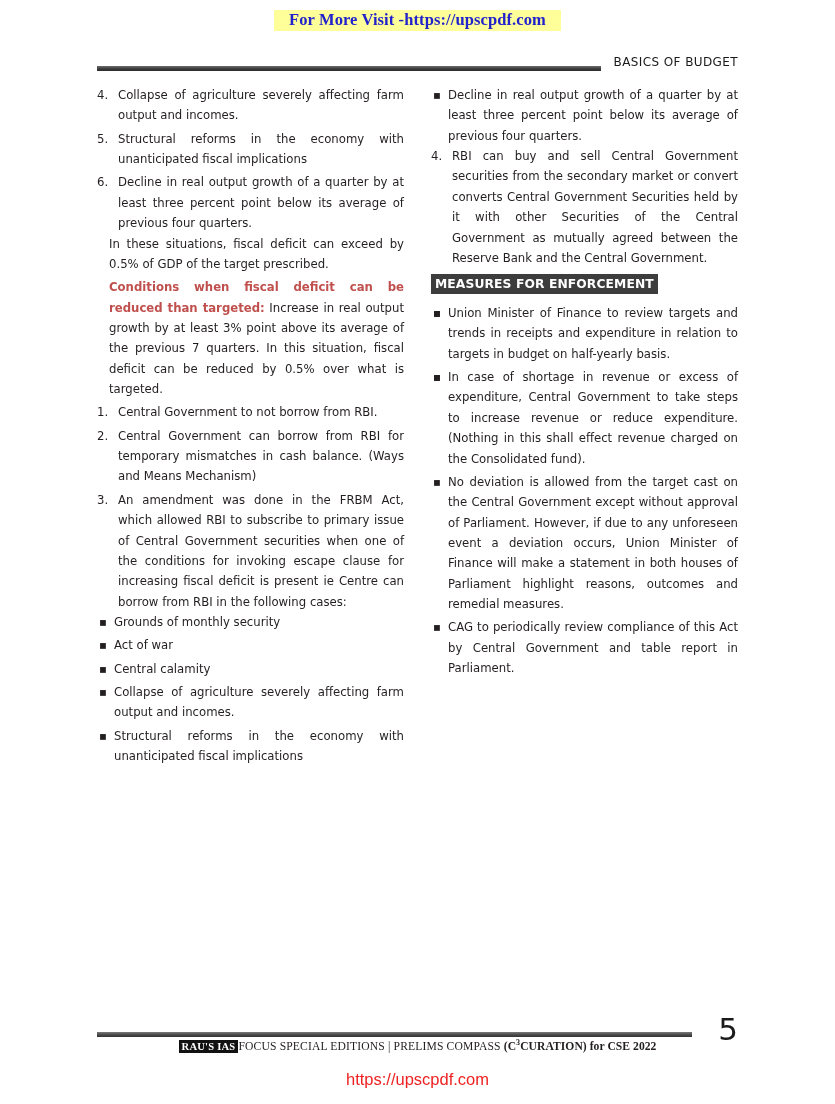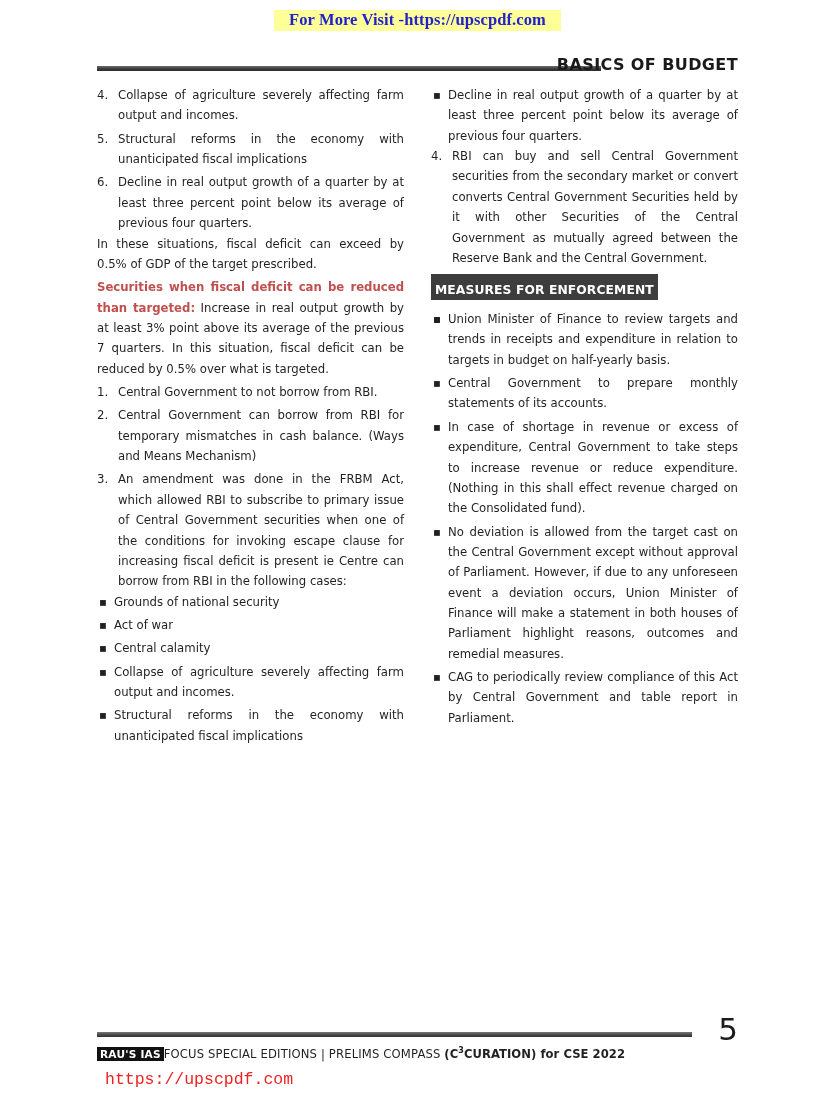--- a/index.html
+++ b/index.html
@@ -54,22 +54,22 @@
     left: 0;
     width: 504px;
     height: 5px;
     background: linear-gradient(180deg, #6e6e6e 0%, #3c3c3c 55%, #2b2b2b 100%);
   }
   .runhead-title {
     position: absolute;
     right: 0;
     top: 0;
     font-family: "DejaVu Sans", sans-serif;
-    font-size: 16px;
-    font-weight: 700;
+    font-size: 12px;
+    font-weight: 400;
     letter-spacing: 0.4px;
     color: #1a1a1a;
     white-space: nowrap;
   }
 
   
   .columns {
     position: absolute;
     top: 85px;
     left: 97px;
@@ -79,21 +79,21 @@
   }
   .col {
     width: 307px;
   }
 
   
   .para {
     font-size: 11.7px;
     line-height: 1.74;
     text-align: justify;
-    margin: 0 0 3px 0;
+    margin: 0 0 3px 12px;
     color: #231f20;
   }
 
   
   ol.numlist, ul.bullist {
     margin: 0;
     padding: 0;
     list-style: none;
   }
   li.item {
@@ -132,21 +132,21 @@
   .item .txt, .para .txt { display: inline; }
 
   
   .band {
     display: inline-block;
     background: #3d3d3d;
     color: #ffffff;
     font-size: 12.3px;
     font-weight: bold;
     letter-spacing: 0.1px;
-    padding: 10px 4px 2px 4px;
+    padding: 4px 4px 2px 4px;
     line-height: 1.12;
     margin: 6px 0 6px 0;
   }
 
   
   .lead-red {
     color: #c0504d;
     font-weight: bold;
   }
 
@@ -171,50 +171,52 @@
     right: 0;
     top: -4px;
     font-size: 31px;
     font-weight: 400;
     color: #1a1a1a;
     font-family: "DejaVu Sans", sans-serif;
     line-height: 1;
   }
   .footer-credit {
     position: absolute;
-    top: 28px;
-    left: 0;
-    width: 641px;
+    top: 20px;
+    left: 0;
+    width: 641px;
+    text-align: center;
     font-size: 11.6px;
     color: #231f20;
     white-space: nowrap;
     letter-spacing: 0.05px;
+    font-family: Liberation Serif, serif;
   }
   .credit-badge {
     background: #111111;
     color: #ffffff;
     font-weight: bold;
     font-size: 10.6px;
     padding: 1px 3px;
     letter-spacing: 0.2px;
   }
   .credit-mid { letter-spacing: 0.15px; }
   .credit-strong { font-weight: bold; }
   .credit-sup {
     font-size: 8px;
     vertical-align: super;
     font-weight: bold;
   }
   .footer-url {
     position: absolute;
     top: 52px;
-    left: 8px;
-    width: 641px;
-    text-align: left;
-    font-family: Liberation Mono, monospace;
+    left: 0;
+    width: 641px;
+    text-align: center;
+    font-family: Liberation Sans, sans-serif;
     font-size: 16.5px;
     color: #ee2222;
   }
 </style>
 </head>
 <body>
 
 <div class="page">
 
   <div class="promo-banner">
@@ -240,42 +242,42 @@
           <span class="txt">Structural reforms in the economy with unanticipated fiscal implications</span>
         </li>
         <li class="item num">
           <span class="marker">6.</span>
           <span class="txt">Decline in real output growth of a quarter by at least three percent point below its average of previous four quarters.</span>
         </li>
       </ol>
 
       <p class="para">In these situations, fiscal deficit can exceed by 0.5% of GDP of the target prescribed.</p>
 
-      <p class="para"><span class="lead-red">Securities when fiscal deficit can be reduced than targeted:</span><span class="txt"> Increase in real output growth by at least 3% point above its average of the previous 7 quarters. In this situation, fiscal deficit can be reduced by 0.5% over what is targeted.</span></p>
+      <p class="para"><span class="lead-red">Conditions when fiscal deficit can be reduced than targeted:</span><span class="txt"> Increase in real output growth by at least 3% point above its average of the previous 7 quarters. In this situation, fiscal deficit can be reduced by 0.5% over what is targeted.</span></p>
 
 
       <ol class="numlist">
         <li class="item num">
           <span class="marker">1.</span>
           <span class="txt">Central Government to not borrow from RBI.</span>
         </li>
         <li class="item num">
           <span class="marker">2.</span>
           <span class="txt">Central Government can borrow from RBI for temporary mismatches in cash balance. (Ways and Means Mechanism)</span>
         </li>
         <li class="item num">
           <span class="marker">3.</span>
           <span class="txt">An amendment was done in the FRBM Act, which allowed RBI to subscribe to primary issue of Central Government securities when one of the conditions for invoking escape clause for increasing fiscal deficit is present ie Centre can borrow from RBI in the following cases:</span>
         </li>
       </ol>
 
       <ul class="bullist">
         <li class="item bul">
           <span class="marker">▪</span>
-          <span class="txt">Grounds of national security</span>
+          <span class="txt">Grounds of monthly security</span>
         </li>
         <li class="item bul">
           <span class="marker">▪</span>
           <span class="txt">Act of war</span>
         </li>
         <li class="item bul">
           <span class="marker">▪</span>
           <span class="txt">Central calamity</span>
         </li>
         <li class="item bul">
@@ -313,21 +315,20 @@
       <ul class="bullist">
         <li class="item bul">
           <span class="marker">▪</span>
         </li>
         <li class="item bul">
           <span class="marker">▪</span>
           <span class="txt">Union Minister of Finance to review targets and trends in receipts and expenditure in relation to targets in budget on half-yearly basis.</span>
         </li>
         <li class="item bul">
           <span class="marker">▪</span>
-          <span class="txt">Central Government to prepare monthly statements of its accounts.</span>
         </li>
         <li class="item bul">
           <span class="marker">▪</span>
           <span class="txt">In case of shortage in revenue or excess of expenditure, Central Government to take steps to increase revenue or reduce expenditure. (Nothing in this shall effect revenue charged on the Consolidated fund).</span>
         </li>
         <li class="item bul">
           <span class="marker">▪</span>
           <span class="txt">No deviation is allowed from the target cast on the Central Government except without approval of Parliament. However, if due to any unforeseen event a deviation occurs, Union Minister of Finance will make a statement in both houses of Parliament highlight reasons, outcomes and remedial measures.</span>
         </li>
         <li class="item bul">

